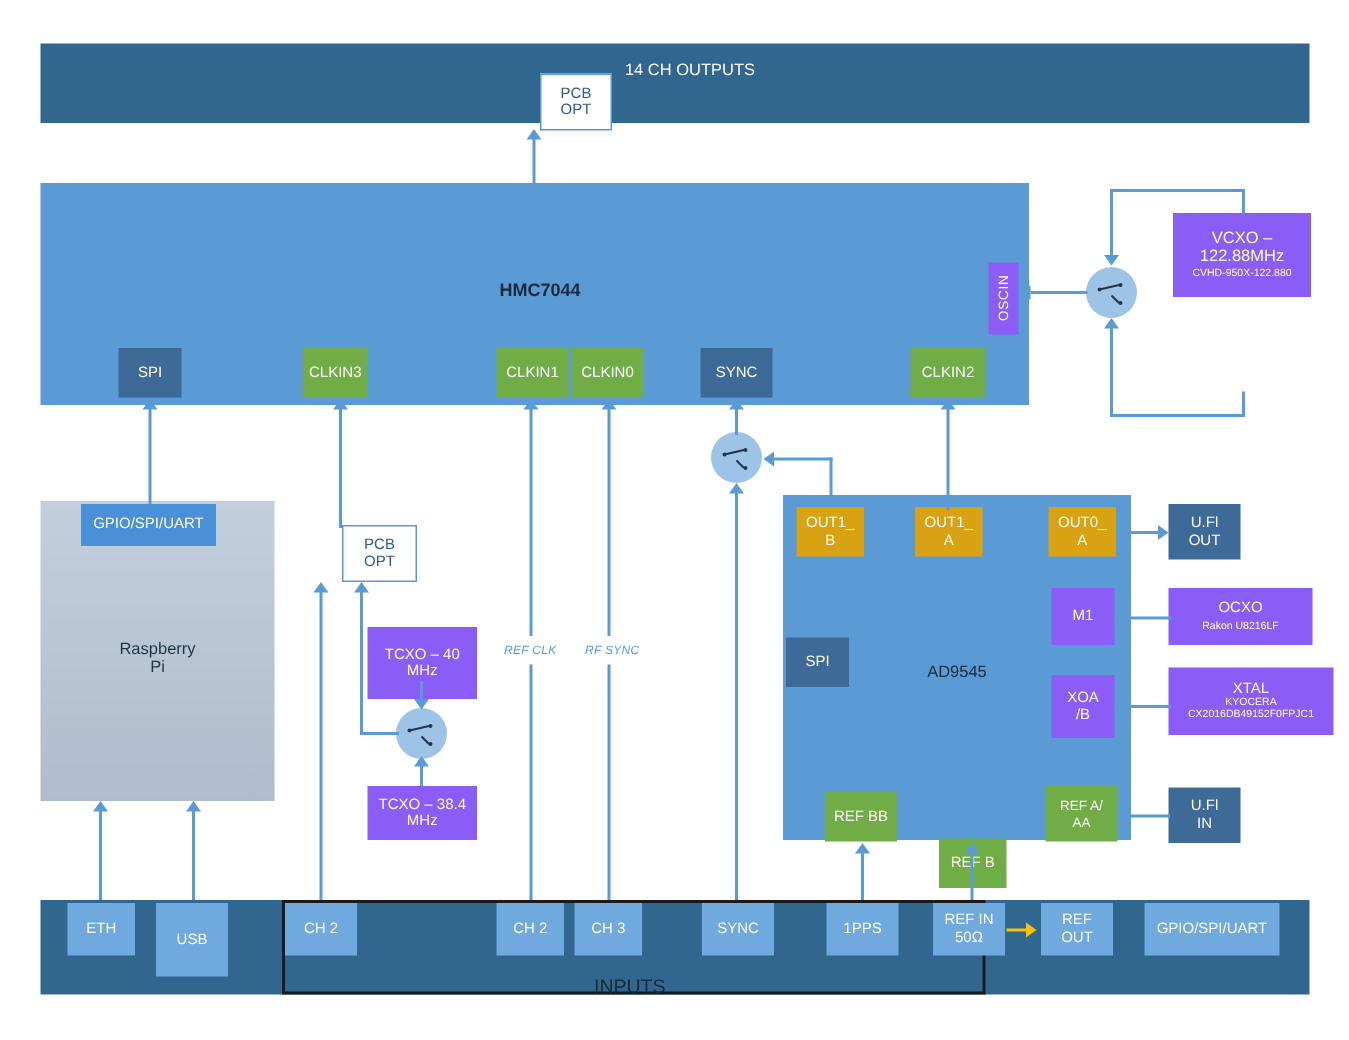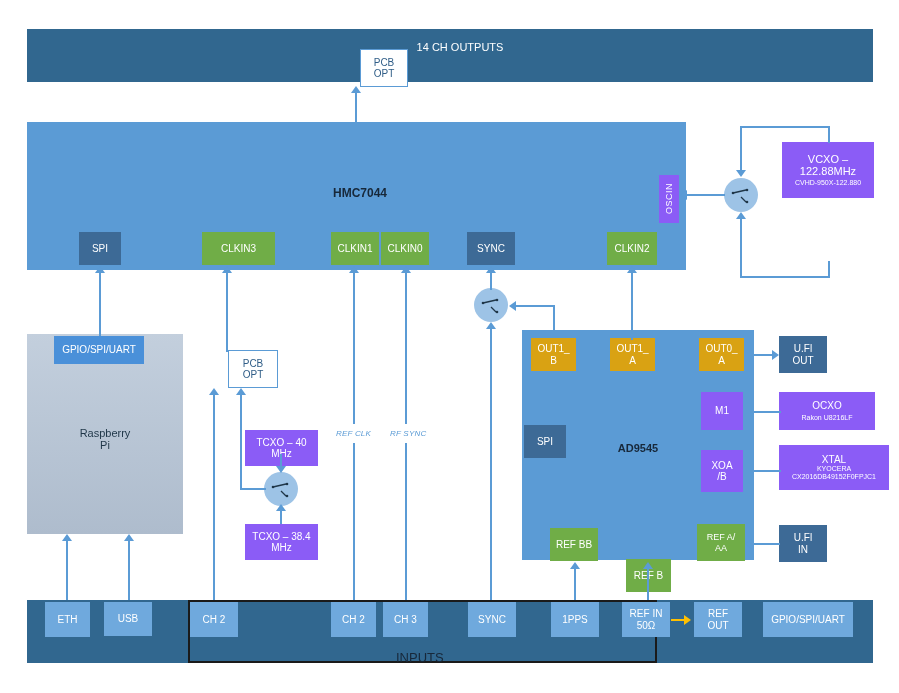--- a/index.html
+++ b/index.html
@@ -82,21 +82,21 @@
   <div class="node" style="left:300px;top:185px;width:120px;height:18px;color:#17283a;font-size:12px;font-weight:bold;">HMC7044</div>
 
   <div class="node portorange" style="left:659px;top:175px;width:20px;height:48px;">
     <span class="vlabel t9">OSCIN</span>
   </div>
 
   <div class="node portnavy" style="left:79px;top:232px;width:42px;height:33px;">
     <span class="t10">SPI</span>
     </div>
 
-  <div class="node portgreen" style="left:202px;top:232px;width:73px;height:33px;">
+  <div class="node portgreen" style="left:202px;top:232px;width:43px;height:33px;">
     <span class="t10">CLKIN3</span>
     </div>
 
   <div class="node portgreen" style="left:331px;top:232px;width:48px;height:33px;">
     <span class="t10">CLKIN1</span>
     </div>
 
   <div class="node portgreen" style="left:381px;top:232px;width:48px;height:33px;">
     <span class="t10">CLKIN0</span>
     </div>
@@ -156,21 +156,21 @@
   <div class="arrow up" style="left:124px;top:534px;"></div>
 
   <div class="node pcbopt" style="left:200px;top:350px;width:50px;height:38px;">
     <span class="t10">PCB</span>
     <span class="t10">OPT</span>
   </div>
 
   <div class="wire v" style="left:226px;top:272px;height:80px;"></div>
   <div class="arrow up" style="left:222px;top:266px;"></div>
 
-  <div class="node portorange" style="left:245px;top:418px;width:73px;height:36px;margin-top:12px;">
+  <div class="node portorange" style="left:245px;top:418px;width:73px;height:48px;">
     <span class="t10">TCXO – 40</span>
     <span class="t10">MHz</span>
   </div>
   <div class="node portorange" style="left:245px;top:524px;width:73px;height:36px;">
     <span class="t10">TCXO – 38.4</span>
     <span class="t10">MHz</span>
   </div>
 
   <div class="swcircle" style="left:264px;top:472px;">
     <svg width="22" height="22" viewBox="0 0 22 22" aria-hidden="true">
@@ -220,21 +220,21 @@
   <div class="arrow up" style="left:486px;top:266px;"></div>
 
   <div class="wire v" style="left:490px;top:328px;height:272px;"></div>
   <div class="arrow up" style="left:486px;top:322px;"></div>
 
   <div class="wire v" style="left:553px;top:305px;height:38px;"></div>
   <div class="wire h" style="left:516px;top:305px;width:39px;"></div>
   <div class="arrow left" style="left:509px;top:301px;"></div>
 
   <div class="node bluebig" style="left:522px;top:330px;width:232px;height:230px;"></div>
-  <div class="node" style="left:598px;top:440px;width:80px;height:16px;color:#17283a;font-size:11px;font-weight:bold;">AD9545</div>
+  <div class="node" style="left:598px;top:440px;width:80px;height:16px;color:#17283a;font-size:11px;">AD9545</div>
 
   <div class="node portnavy" style="left:524px;top:425px;width:42px;height:33px;">
     <span class="t10">SPI</span>
     </div>
 
   <div class="node portgold" style="left:531px;top:338px;width:45px;height:33px;">
     <span class="t10">OUT1_</span>
     <span class="t10">B</span>
     </div>
 
@@ -309,21 +309,21 @@
 
   <div class="node darkbar" style="left:27px;top:600px;width:846px;height:63px;"></div>
 
   <div class="inputsbox" style="left:188px;top:600px;width:469px;height:63px;"></div>
   <div class="inputs-label" style="left:396px;top:650px;">INPUTS</div>
 
   <div class="node portlight" style="left:45px;top:602px;width:45px;height:35px;">
     <span class="t10">ETH</span>
     </div>
 
-  <div class="node portlight" style="left:104px;top:602px;width:48px;height:34px;">
+  <div class="node portlight" style="left:104px;top:602px;width:48px;height:49px;">
     <span class="t10">USB</span>
     </div>
 
   <div class="node portlight" style="left:190px;top:602px;width:48px;height:35px;">
     <span class="t10">CH 2</span>
     </div>
 
   <div class="node portlight" style="left:331px;top:602px;width:45px;height:35px;">
     <span class="t10">CH 2</span>
     </div>

